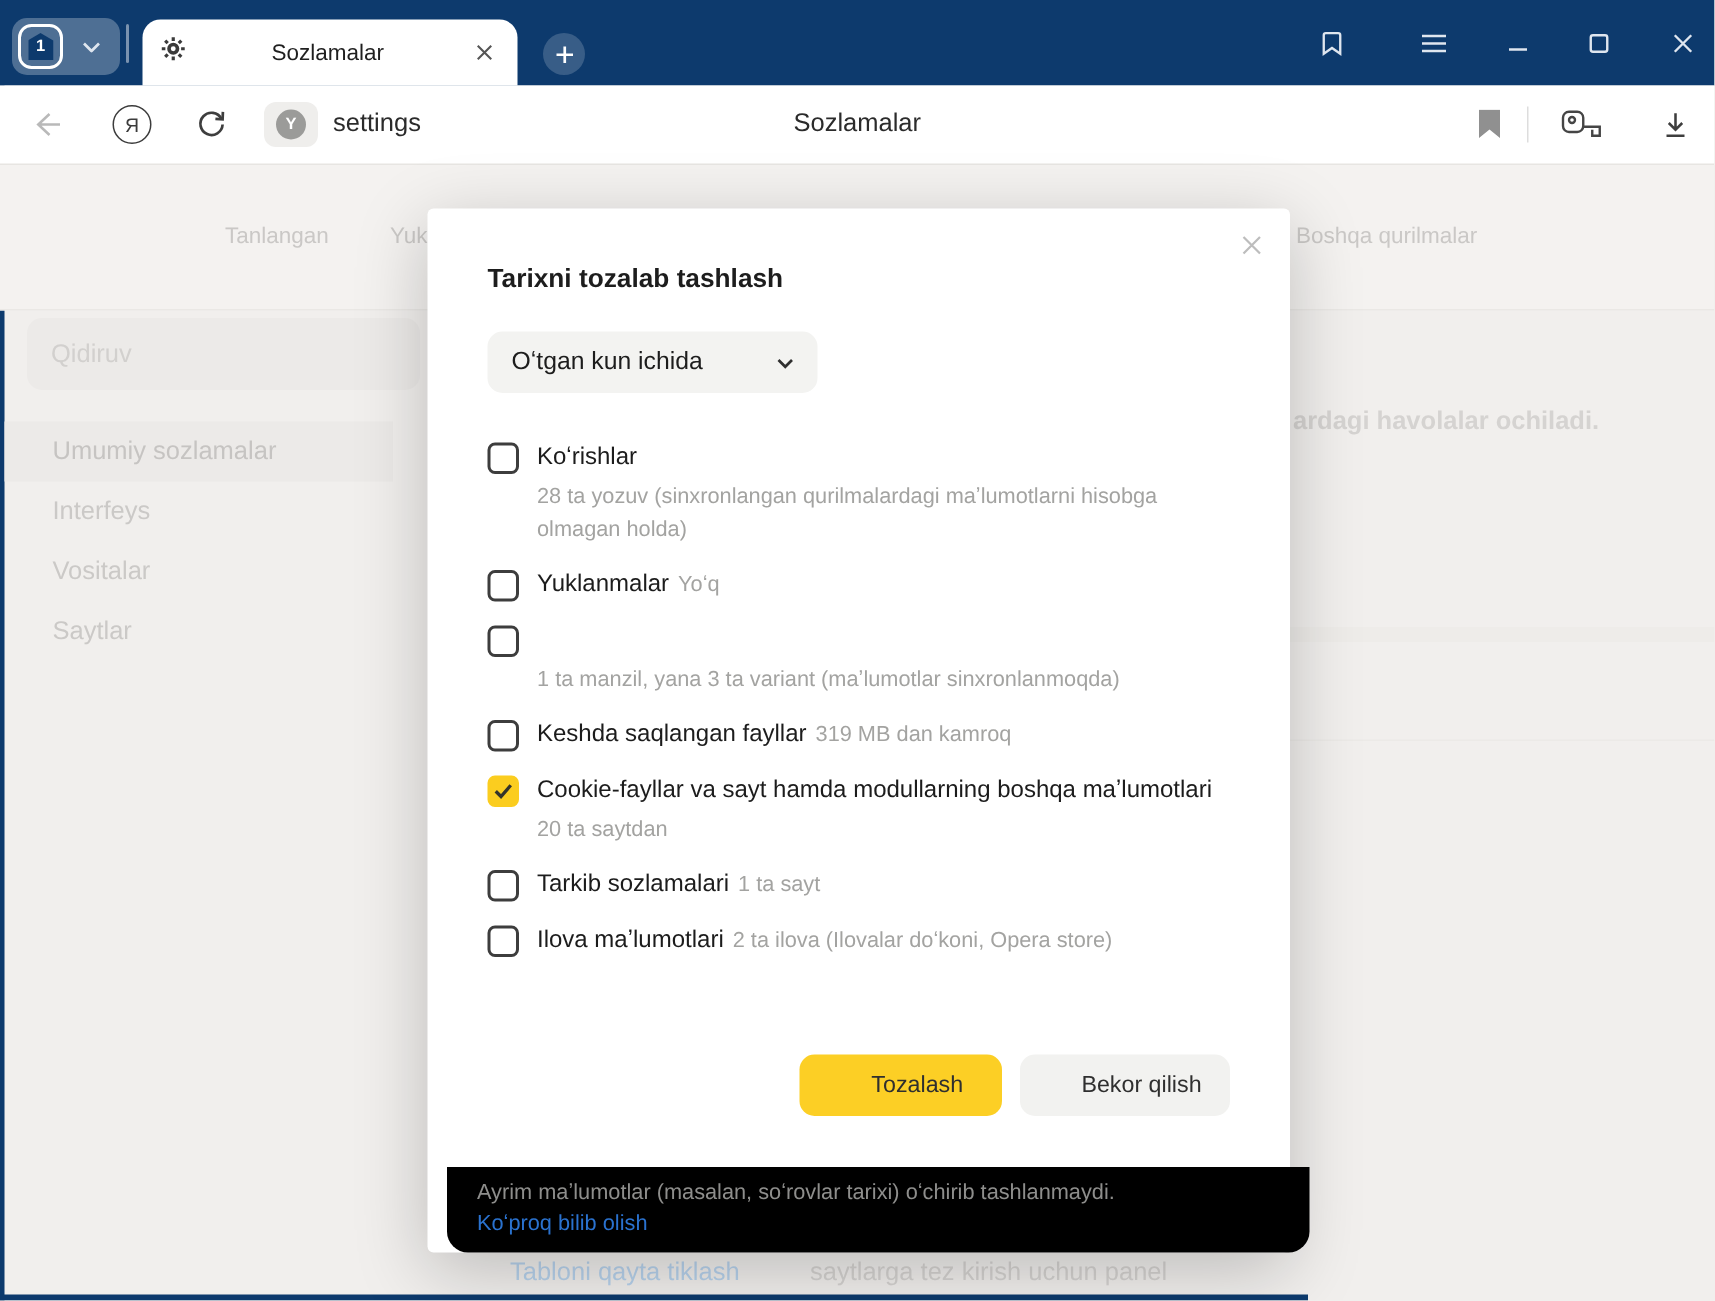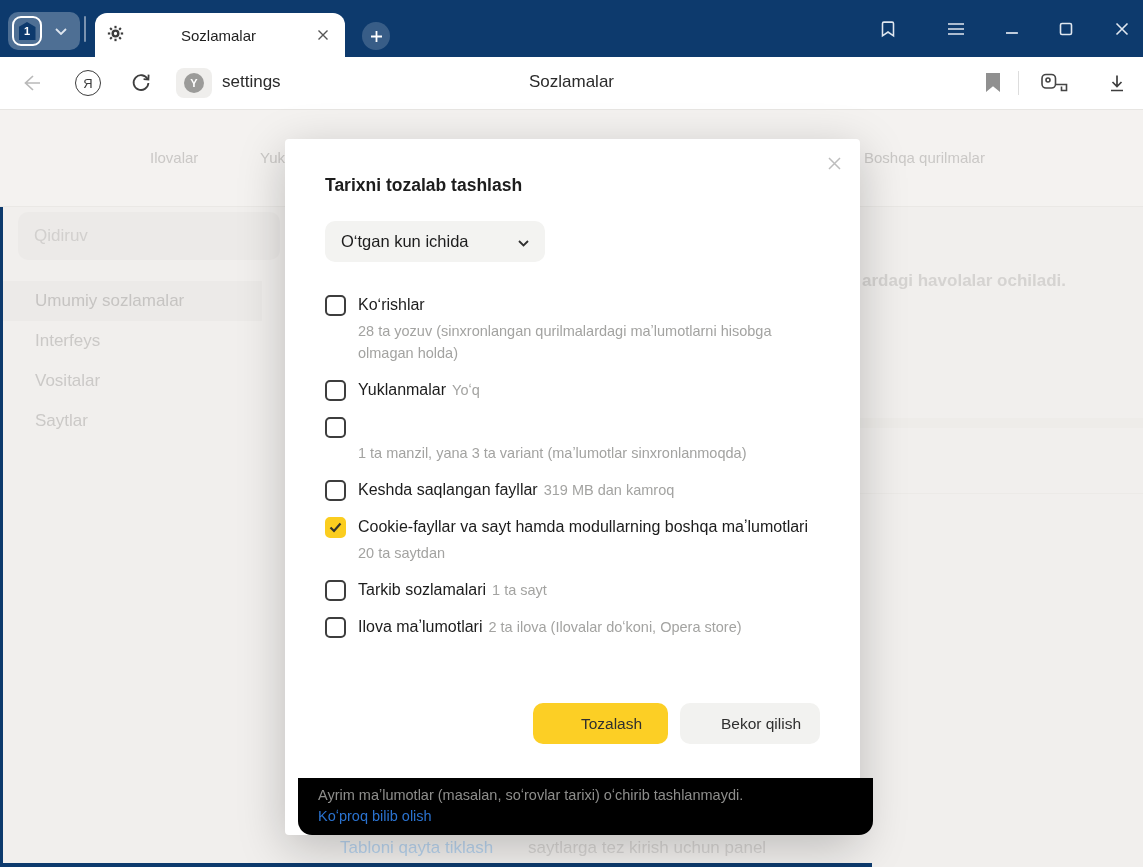--- a/index.html
+++ b/index.html
@@ -61,21 +61,21 @@
   .nav-t1 { left:150px; } .nav-t2 { left:260px; } .nav-t3 { left:864px; }
   .search-box { position:absolute; left:18px; top:212px; width:262px; height:48px; background:#eceae8;
     border-radius:10px; display:flex; align-items:center; padding-left:16px; font-size:17px; color:#d2d0ce; cursor:text; }
   .sidebar { position:absolute; left:3px; top:281px; width:259px; }
   .sb-item { height:40px; display:flex; align-items:center; padding-left:32px; font-size:17px; color:#cbc9c7; cursor:pointer; }
   .sb-item.active { background:#eceae8; color:#c6c4c2; }
   .frag-text { position:absolute; left:862px; top:271px; font-size:17px; color:#d5d3d1;font-weight:bold; }
   .right-band { position:absolute; left:860px; top:418px; width:283px; height:10px; background:#eeece9; }
   .right-line { position:absolute; left:860px; top:493px; width:283px; height:1px; background:#eceae7; }
   .bottom-link { position:absolute; left:340px; top:838px; font-size:17px; color:#b7d2ec; cursor:pointer; }
-  .bottom-text { position:absolute; left:528px; top:838px; font-size:17px; color:#d5d3d1; }
+  .bottom-text { position:absolute; left:540px; top:838px; font-size:17px; color:#d5d3d1; }
 
   
   .dialog { position:absolute; left:285px; top:139px; width:575px; height:696px; background:#fff;
     border-radius:4px; box-shadow:0 12px 48px rgba(0,0,0,.22); }
   .dlg-close { position:absolute; right:14px; top:12px; width:24px; height:24px; display:grid; place-items:center; cursor:pointer; }
   .dlg-title { margin:36px 0 0 40px; font-size:17.5px; font-weight:bold; color:#1d1d1d; }
   .period-select { margin:25px 0 0 40px; width:220px; height:41px; background:#f3f3f1; border-radius:10px;
     display:flex; align-items:center; justify-content:space-between; padding:0 16px; font-size:16.5px; color:#1d1d1d; cursor:pointer; }
   .items { margin-top:32px; padding:0 40px; }
   .item { margin-bottom:15px; }
@@ -204,21 +204,21 @@
   </svg>
 </div>
 <div class="tb-ico tb-down">
   <svg width="20" height="20" viewBox="0 0 20 20" fill="none" stroke="#3e3e3e" stroke-width="1.7">
     <path d="M10 2.5 V13 M5.5 9 L10 13.5 L14.5 9 M4 17.5 H16"></path>
   </svg>
 </div>
 
 <div class="page-band"></div>
 <div class="page-divider"></div>
-<span class="nav-tab nav-t1">Ilovalar</span>
+<span class="nav-tab nav-t1">Tanlangan</span>
 <span class="nav-tab nav-t2">Yukl</span>
 <span class="nav-tab nav-t3">Boshqa qurilmalar</span>
 <div class="search-box">
   <span>Qidiruv</span>
 </div>
 <div class="sidebar">
 
     <div class="sb-item active">
       <span>Umumiy sozlamalar</span>
     </div>

